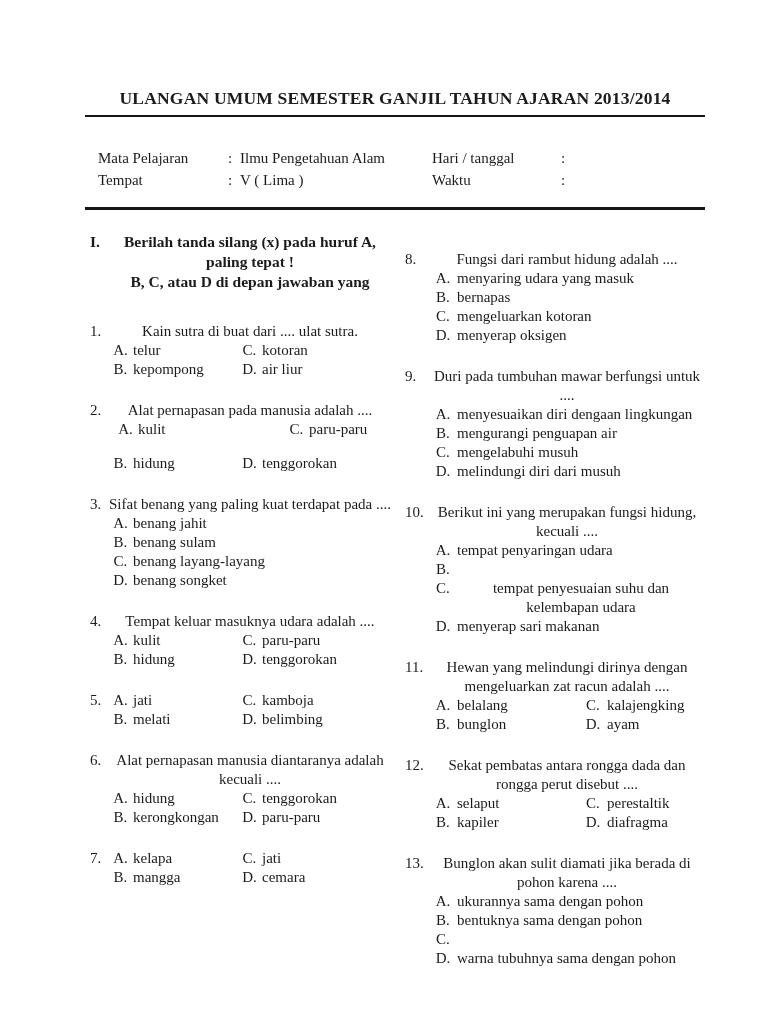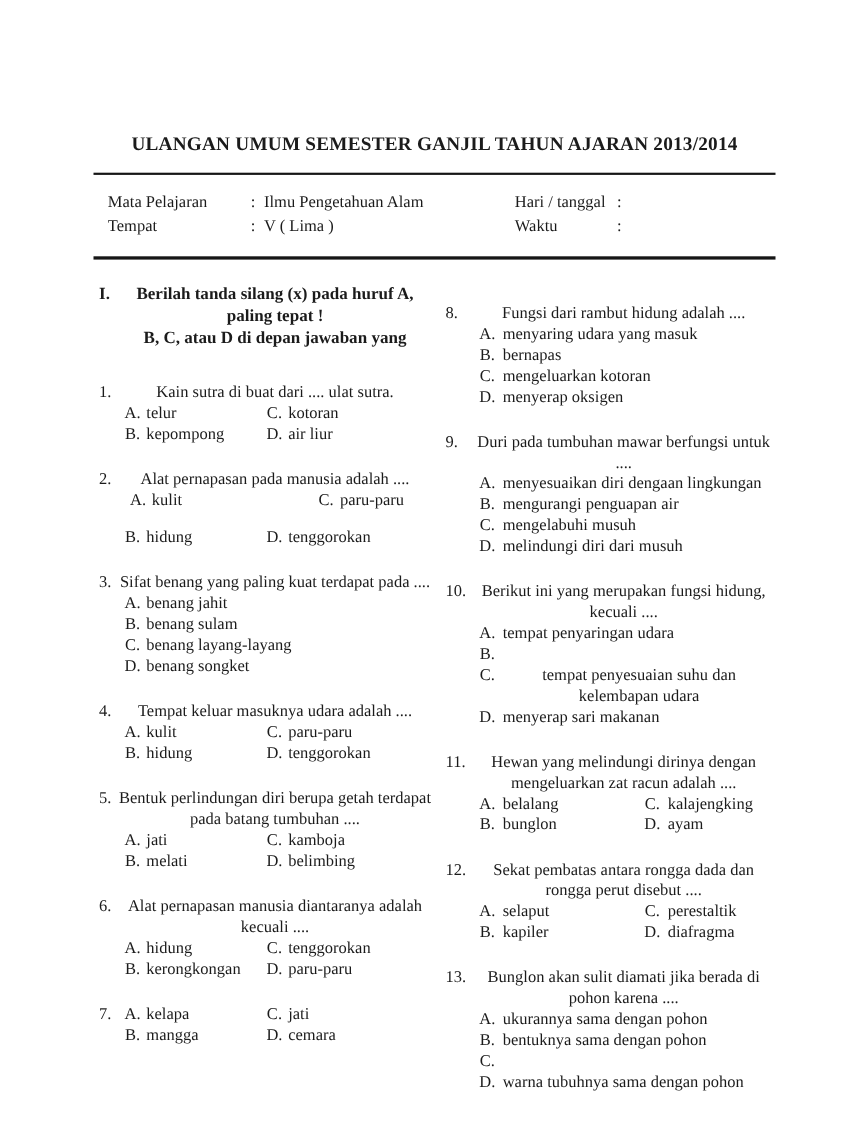--- a/index.html
+++ b/index.html
@@ -16,36 +16,35 @@
     padding: 88px 63px 0 85px;
   }
   .content { width: 620px; }
 
   
   .exam-title {
     font-weight: bold;
     font-size: 17.5px;
     text-align: center;
     letter-spacing: 0.2px;
-    padding-bottom: 16px;
+    padding-bottom: 6px;
     border-bottom: 2.5px solid #161616;
     white-space: nowrap;
-    margin-top: 32px;
   }
   .meta {
-    margin-top: 14px;
+    margin-top: 30px;
     font-size: 15px;
     line-height: 22px;
     padding-left: 13px;
   }
   .meta-row { position: relative; display: flex; }
   .m-label { width: 130px; flex: 0 0 130px; }
   .m-colon { width: 12px; flex: 0 0 12px; }
   .m-value { }
-  .m-right-label { position: absolute; left: 370px; top: 0; width: 96px; }
+  .m-right-label { position: absolute; left: 334px; top: 0; width: 96px; }
   .m-right-colon { position: absolute; left: 463px; top: 0; }
   .m-right-value { position: absolute; left: 475px; top: 0; }
   .meta-rule {
     margin-top: 16px;
     height: 3px;
     background: #161616;
   }
 
   
   .columns {
@@ -223,21 +222,20 @@
                 <div class="opt">
                   <span class="letter">D.</span>
                   <span class="otext">tenggorokan</span>
                 </div>
               </div>
             </div>
           </div>
           <div class="question">
             <span class="qnum">5.</span>
             <div class="qbody">
-              <div class="qtext">Bentuk perlindungan diri berupa getah terdapat pada batang tumbuhan ....</div>
               <div class="opts grid">
                 <div class="opt">
                   <span class="letter">A.</span>
                   <span class="otext">jati</span>
                 </div>
                 <div class="opt">
                   <span class="letter">B.</span>
                   <span class="otext">melati</span>
                 </div>
                 <div class="opt">

